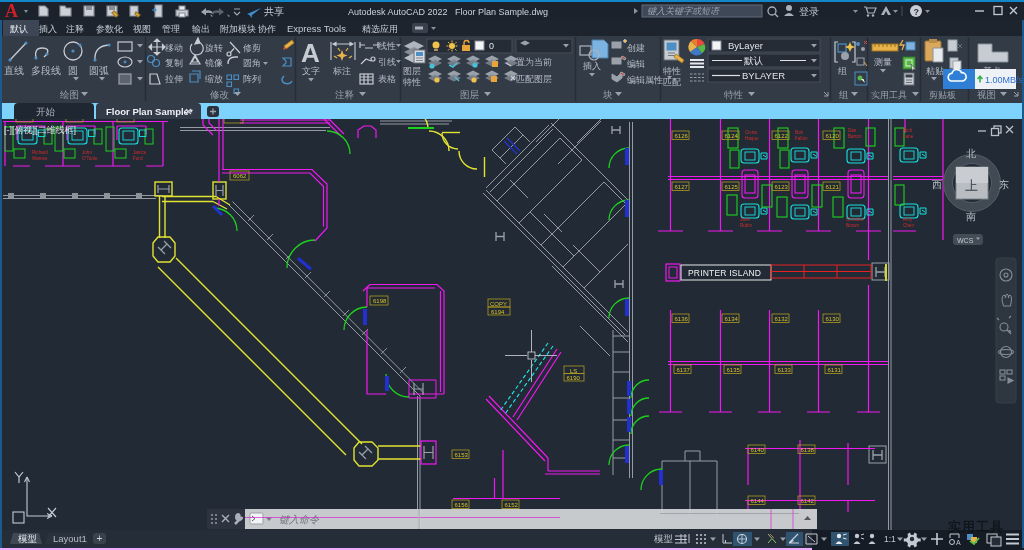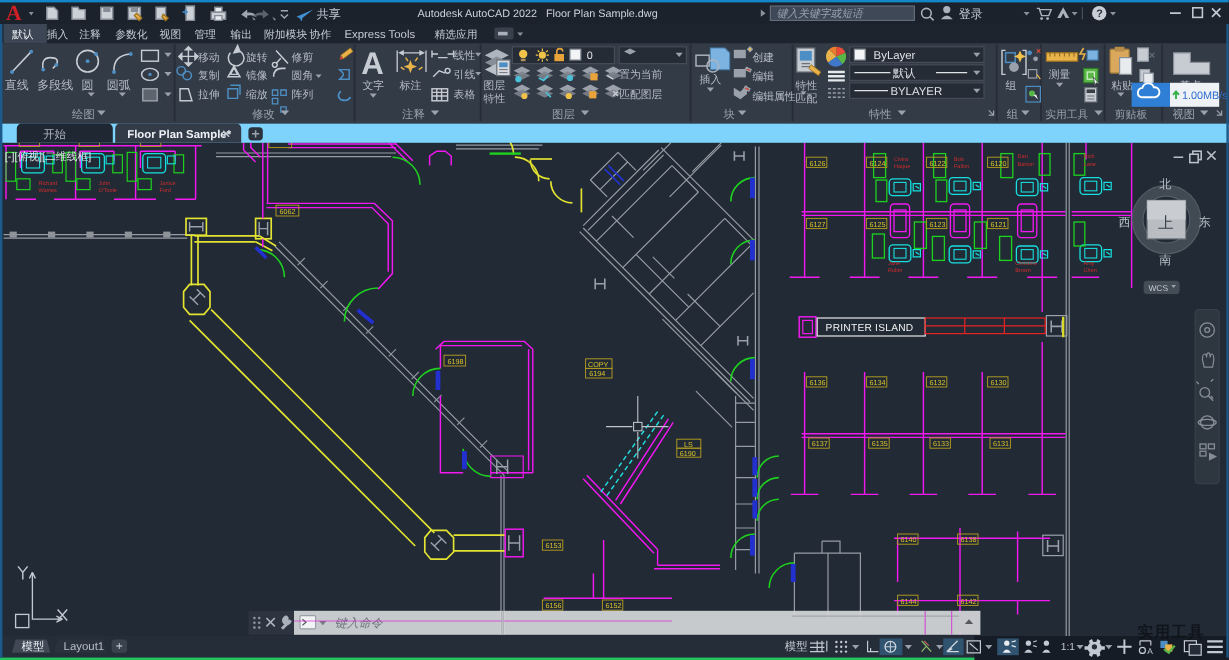--- a/index.html
+++ b/index.html
@@ -3,21 +3,21 @@
 <meta charset="utf-8">
 <style>
   html,body{margin:0;padding:0;}
   body{width:1024px;height:550px;overflow:hidden;background:#161c25;font-family:"Liberation Sans",sans-serif;position:relative;}
   .abs{position:absolute;}
   #titlebar{left:0;top:0;width:1024px;height:20px;background:#1b222c;border-top:2px solid #1286c6;box-sizing:border-box;z-index:30;}
   #tabrow{left:0;top:20px;width:1024px;height:16px;background:#1d242e;z-index:30;}
   #ribbon{left:0;top:36px;width:1024px;height:67px;background:#333b47;z-index:30;}
   #filetabs{left:0;top:103px;width:1024px;height:16px;background:#7dd3fc;z-index:30;}
   #canvas{left:0;top:119px;width:1024px;height:411px;background:#212a35;z-index:1;}
-  #statusbar{left:0;top:530px;width:812px;height:20px;background:#252d38;border-bottom:2px solid #22c55e;box-sizing:border-box;z-index:30;}
+  #statusbar{left:0;top:530px;width:812px;height:20px;background:#252d38;border-bottom:2px solid #f0abfc;box-sizing:border-box;z-index:30;}
 </style>
 </head>
 <body>
 <div class="abs" id="canvas"></div>
 <svg class="abs" id="drawing" style="left:0;top:0;z-index:2;" width="1024" height="550" viewBox="0 0 1024 550">
 
   <g stroke="#979ca4" stroke-width="1" fill="none">
 
     <path d="M3 195.5 H162 M3 198.5 H156"></path>
 

